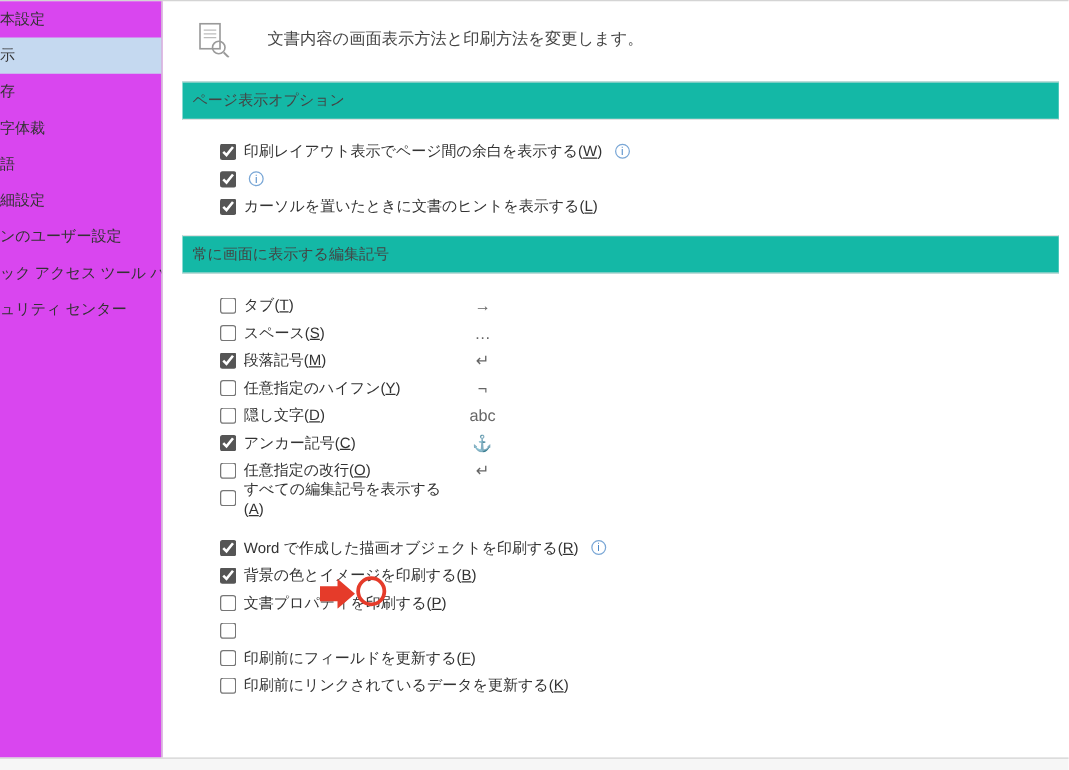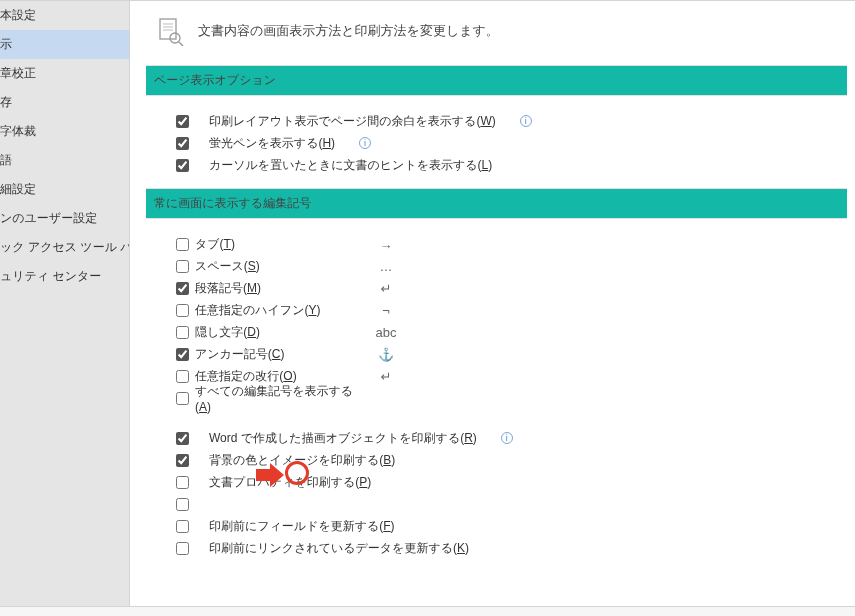--- a/index.html
+++ b/index.html
@@ -15,21 +15,21 @@
 }
 .dialog {
   display: flex;
   width: 855px;
   height: 616px;
   border-top: 1px solid #d4d4d4;
 }
 .sidebar {
   width: 130px;
   border-right: 1px solid #d4d4d4;
-  background: #e5e5e5;
+  background: #d946ef;
   padding-top: 0;
 }
 .sidebar-item {
   padding: 6px 4px 6px 0;
   font-size: 12px;
   cursor: pointer;
   text-align: left;
   white-space: nowrap;
   overflow: hidden;
 }
@@ -38,21 +38,21 @@
 }
 .main {
   flex: 1;
   padding: 14px 0 0 24px;
   overflow: hidden;
   position: relative;
 }
 .header-row {
   display: flex;
   align-items: center;
-  gap: 12px;
+  gap: 28px;
   margin-bottom: 18px;
 }
 .header-icon {
   width: 32px; height: 32px;
   display: flex; align-items: center; justify-content: center;
   color: #8a8a8a;
 }
 .header-title {
   font-size: 13px;
   color: #444;
@@ -68,21 +68,21 @@
   margin-left: -8px;
   margin-right: 8px;
 }
 .options-block {
   padding: 6px 0 12px 22px;
 }
 .opt-row {
   display: flex;
   align-items: center;
   height: 22px;
-  gap: 20px;
+  gap: 6px;
 }
 .opt-row input[type="checkbox"] {
   width: 13px;
   height: 13px;
   margin: 0;
   accent-color: #555;
 }
 .opt-label {
   font-size: 12px;
   color: #333;
@@ -135,21 +135,20 @@
   background: #f6f6f6;
 }
 </style>
 </head>
 <body>
 
 <div class="dialog">
   <div class="sidebar" id="sidebar">
       <div class="sidebar-item">本設定</div>
       <div class="sidebar-item selected">示</div>
-      <div class="sidebar-item">章校正</div>
       <div class="sidebar-item">存</div>
       <div class="sidebar-item">字体裁</div>
       <div class="sidebar-item">語</div>
       <div class="sidebar-item">細設定</div>
       <div class="sidebar-item">ンのユーザー設定</div>
       <div class="sidebar-item">ック アクセス ツール バー</div>
       <div class="sidebar-item">ュリティ センター</div>
     </div>
 
   <div class="main">
@@ -169,21 +168,20 @@
 
     <div class="section">ページ表示オプション</div>
     <div class="options-block" id="page-display-opts">
         <div class="opt-row">
           <input type="checkbox" checked="" style="">
           <span class="opt-label">印刷レイアウト表示でページ間の余白を表示する(<u>W</u>)</span>
           <span class="info">i</span>
         </div>
         <div class="opt-row">
           <input type="checkbox" checked="" style="">
-          <span class="opt-label">蛍光ペンを表示する(<u>H</u>)</span>
           <span class="info">i</span>
         </div>
         <div class="opt-row">
           <input type="checkbox" checked="" style="">
           <span class="opt-label">カーソルを置いたときに文書のヒントを表示する(<u>L</u>)</span>
         </div>
       </div>
 
     <div class="section">常に画面に表示する編集記号</div>
     <div class="options-block marks-grid" id="marks-opts">

